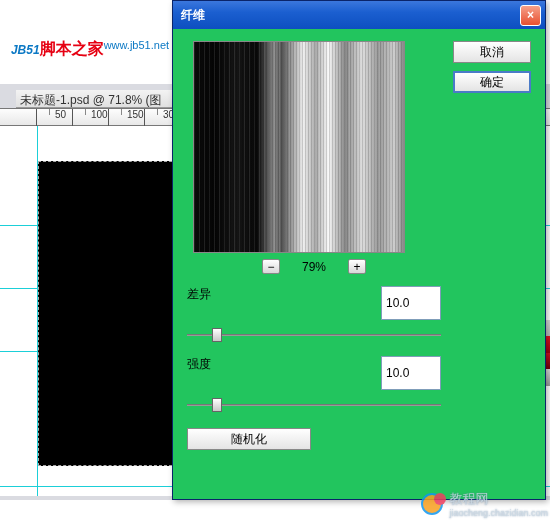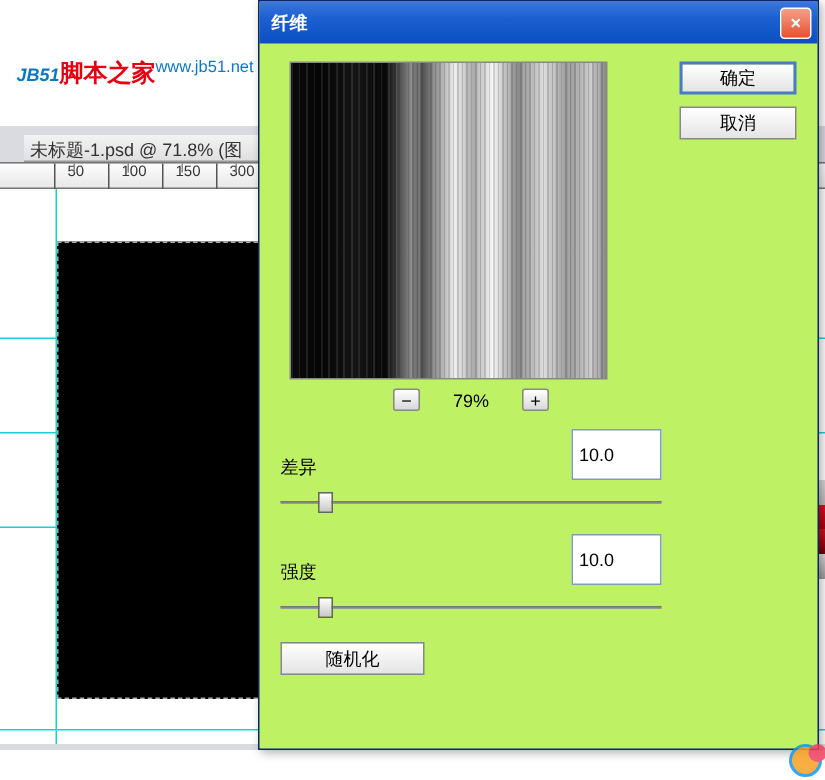--- a/index.html
+++ b/index.html
@@ -1,47 +1,47 @@
 <!DOCTYPE html>
 <html><head>
 <meta charset="utf-8">
 <style>
 *{box-sizing:border-box;margin:0;padding:0;font-family:"SimSun","Microsoft YaHei",sans-serif;font-size:12px}
 body{width:550px;height:520px;background:#fff;position:relative;overflow:hidden}
 .bg-canvas{position:absolute;left:0;top:84px;width:550px;height:416px;background:#dadbe1}
 .doc-title{position:absolute;left:16px;top:90px;width:170px;height:18px;background:linear-gradient(#f3f3f3,#e0e0e0);padding:2px 4px;color:#333;border-bottom:1px solid #999}
 .ruler-h{position:absolute;left:0;top:108px;width:550px;height:18px;background:linear-gradient(#fdfdfd,#e8e8e8);border-top:1px solid #777;border-bottom:1px solid #777}
-.ruler-tick{position:absolute;top:0;height:18px;border-left:1px solid #555;font-size:10px;padding-left:8px;color:#333}
+.ruler-tick{position:absolute;top:0;height:18px;border-left:1px solid #555;font-size:10px;padding-left:18px;color:#333}
 .ruler-tick::after{content:"";position:absolute;left:12px;top:0;height:6px;border-left:1px solid #888}
 .canvas-area{position:absolute;left:0;top:126px;width:550px;height:370px;background:#fff}
 .guide-v{position:absolute;top:0;width:1px;height:100%;background:#1bcfd8}
 .guide-h{position:absolute;left:0;height:1px;width:100%;background:#1bcfd8}
 .black-sel{position:absolute;left:38px;top:35px;width:250px;height:305px;background:#000}
 .marquee{position:absolute;border:1px dashed #aaa;pointer-events:none}
 .eraser{position:absolute;right:0;top:194px;width:62px;height:66px;background:linear-gradient(#d8d8d8 0%,#b8b8b8 25%,#e01020 25%,#a00010 50%,#d01020 50%,#700008 75%,#d8d8d8 75%,#9a9a9a 100%);border-radius:6px 0 0 6px}
-.dialog{position:absolute;left:172px;top:0;width:374px;height:500px;background:#bef264;border:1px solid #0a246a;box-shadow:2px 2px 6px rgba(0,0,0,.3)}
+.dialog{position:absolute;left:172px;top:0;width:374px;height:500px;background:#22c55e;border:1px solid #0a246a;box-shadow:2px 2px 6px rgba(0,0,0,.3)}
 .titlebar{height:28px;background:linear-gradient(#3b77dd,#1b5fd0 40%,#0d4fc0);display:flex;align-items:center;padding:0 4px;color:#fff;font-weight:bold}
 .titlebar .title{flex:1;padding-left:4px}
 .close-btn{width:21px;height:21px;background:linear-gradient(#f5a089,#e85030);border:1px solid #fff;border-radius:3px;color:#fff;display:flex;align-items:center;justify-content:center;font-weight:bold;font-size:12px;cursor:pointer}
 .dialog-body{padding:12px 14px;display:flex;gap:12px}
 .left-col{width:254px}
 .preview{width:212px;height:212px;border:1px solid #888;background:linear-gradient(90deg,#0a0a0a 0%,#050505 10%,#151515 20%,#080808 30%,#888 38%,#555 42%,#eee 52%,#aaa 58%,#f8f8f8 64%,#888 72%,#ddd 80%,#999 88%,#ccc 95%,#888 100%);background-size:100% 100%;position:relative;margin-left:6px}
 .preview::before{content:"";position:absolute;inset:0;background:repeating-linear-gradient(90deg,rgba(0,0,0,.15) 0 1px,transparent 1px 3px),repeating-linear-gradient(90deg,rgba(255,255,255,.1) 0 1px,transparent 1px 5px)}
 .zoom-row{display:flex;align-items:center;justify-content:center;gap:22px;margin-top:6px}
 .zoom-btn{width:18px;height:15px;border:1px solid #888;background:linear-gradient(#fff,#d8d8d8);display:flex;align-items:center;justify-content:center;cursor:pointer;font-size:12px;line-height:1;border-radius:2px}
 .zoom-val{font-size:12px}
 .param-grp{margin-top:12px}
-.param-row{display:flex;align-items:flex-end;gap:12px;margin:6px 0}
+.param-row{display:flex;align-items:flex-start;gap:12px;margin:6px 0}
 .param-row label{width:30px}
 .param-row .spacer{flex:1}
 .param-row input.val{width:60px;height:20px;border:1px solid #7f9db9;padding:16px 4px;text-align:left;background:#fff}
 .slider{position:relative;height:18px;margin:2px 0 10px}
 .slider .track{position:absolute;left:0;right:0;top:8px;height:2px;background:#999;border-top:1px solid #777}
 .slider .thumb{position:absolute;top:2px;width:10px;height:14px;background:linear-gradient(#fff,#c8c8c8);border:1px solid #666;cursor:pointer}
-.rand-btn{width:96px;height:22px;border:1px solid #888;background:linear-gradient(#fff,#e4e4e4);cursor:pointer;margin-top:4px}
+.rand-btn{width:124px;height:22px;border:1px solid #888;background:linear-gradient(#fff,#e4e4e4);cursor:pointer;margin-top:4px}
 .right-col{width:78px;display:flex;flex-direction:column;gap:8px}
 .dlg-btn{height:22px;border:1px solid #888;background:linear-gradient(#fff,#e4e4e4);cursor:pointer}
 .dlg-btn.default{border:2px solid #4a7bc8}
 .watermark{position:absolute;left:0;top:0;width:180px;height:90px;pointer-events:none;display:flex;align-items:center;justify-content:center}
 .wm-logo{font:italic bold 28px Arial;color:#0b78c4}
 .wm-logo .red{color:#e60012;font-style:normal;font-size:16px}
 .wm-url{font-size:11px;color:#0b78c4}
 .watermark2{position:absolute;right:2px;bottom:2px;display:flex;align-items:center;gap:6px;opacity:.85;pointer-events:none}
 .wm2-ico{width:22px;height:22px;background:#f8a020;border-radius:50%;border:2px solid #1197f0;position:relative}
 .wm2-ico::after{content:"";position:absolute;left:11px;top:-2px;width:12px;height:12px;background:#f04060;border-radius:50%}
@@ -118,32 +118,36 @@
           <div class="thumb" style="left:10%"></div>
         </div>
       </div>
 
       <button class="rand-btn">
         <span>随机化</span>
       </button>
     </div>
 
     <div class="right-col">
+      <button class="dlg-btn">
+        <span>取消</span>
+      </button>
       <button class="dlg-btn default">
         <span>确定</span>
-      </button>
-      <button class="dlg-btn">
-        <span>取消</span>
       </button>
     </div>
   </div>
 </div>
 
 <div class="watermark">
   <div class="wm-logo">
     <span>JB51</span><span class="red">脚本之家</span>
   </div>
   <div class="wm-url">www.jb51.net</div>
 </div>
 
 <div class="watermark2">
   <div class="wm2-ico"></div>
+  <div>
+    <div class="wm2-txt">教程网</div>
+    <div class="wm2-txt" style="font-size:9px">jiaocheng.chazidian.com</div>
+  </div>
 </div>
 
 </body></html>

